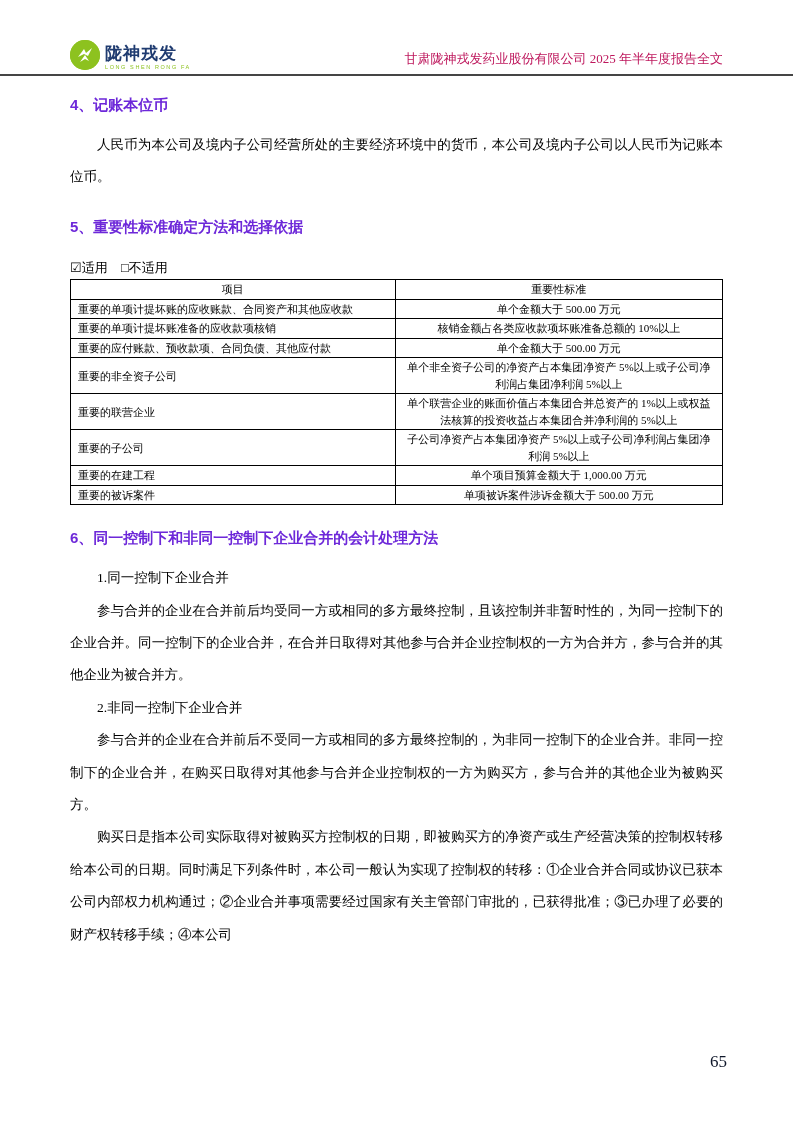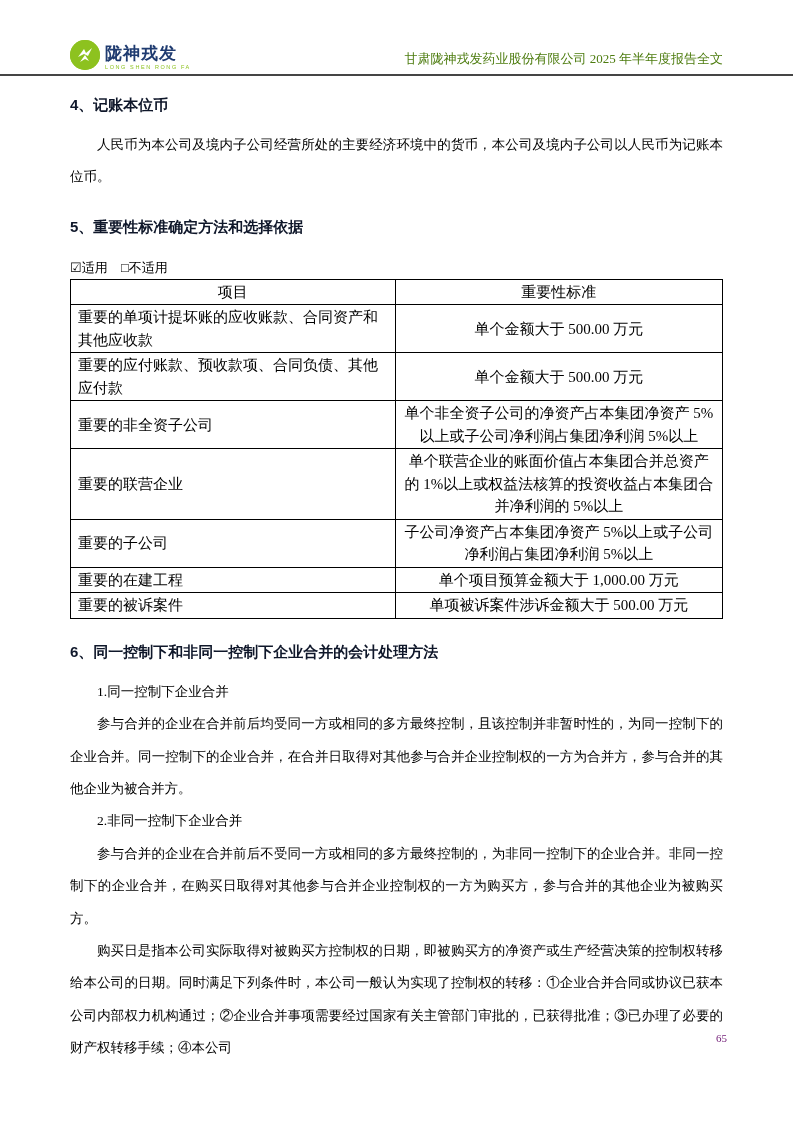--- a/index.html
+++ b/index.html
@@ -45,31 +45,31 @@
   .logo-en {
     font-family: "Liberation Sans", sans-serif;
     font-size: 5.5px;
     color: #8dc21f;
     letter-spacing: 1.6px;
     margin-top: 3px;
     white-space: nowrap;
   }
   .header-title {
     font-size: 13px;
-    color: #4d7c0f;
+    color: #be185d;
     padding-bottom: 2px;
     white-space: nowrap;
   }
 
   
   .section-heading {
     font-family: "Liberation Sans", sans-serif;
     font-weight: bold;
     font-size: 15px;
-    color: #0f172a;
+    color: #6d28d9;
     margin-top: 24px;
     margin-bottom: 0;
   }
   .h4 { margin-top: 20px; }
   .para {
     font-size: 13.5px;
     line-height: 2.4;
     text-align: justify;
     text-indent: 2em;
     margin-top: 14px;
@@ -78,21 +78,21 @@
     font-size: 13px;
     margin-top: 22px;
     margin-bottom: 0;
   }
   .applicable-line .chk { margin-right: 10px; }
 
   
   table.sig-table {
     width: 100%;
     border-collapse: collapse;
-    font-size: 15px;
+    font-size: 11px;
     margin-top: 2px;
   }
   table.sig-table th, table.sig-table td {
     border: 1px solid #000;
     padding: 1px 7px;
     line-height: 1.5;
     vertical-align: middle;
   }
   table.sig-table th {
     font-weight: normal;
@@ -103,23 +103,23 @@
   table.sig-table td.col-std  { text-align: center; }
 
   
   .sec6 .para { margin-top: 0; }
   .sec6 { margin-top: 14px; }
 
   
   .page-number {
     position: absolute;
     right: 66px;
-    bottom: 78px;
-    font-size: 11px;
-    color: #701a75;
+    bottom: 50px;
+    font-size: 17px;
+    color: #0f172a;
   }
 </style>
 </head>
 <body>
 
 <div class="page">
 
   <div class="header">
     <div class="logo">
       <span class="logo-circle">
@@ -154,20 +154,24 @@
           <th>项目</th>
           <th>重要性标准</th>
         </tr>
       </thead>
       <tbody>
         <tr>
           <td class="col-item">重要的单项计提坏账的应收账款、合同资产和其他应收款</td>
           <td class="col-std">单个金额大于 500.00 万元</td>
         </tr>
         <tr>
+          <td class="col-item">重要的单项计提坏账准备的应收款项核销</td>
+          <td class="col-std">核销金额占各类应收款项坏账准备总额的 10%以上</td>
+        </tr>
+        <tr>
           <td class="col-item">重要的应付账款、预收款项、合同负债、其他应付款</td>
           <td class="col-std">单个金额大于 500.00 万元</td>
         </tr>
         <tr>
           <td class="col-item">重要的非全资子公司</td>
           <td class="col-std">单个非全资子公司的净资产占本集团净资产 5%以上或子公司净利润占集团净利润 5%以上</td>
         </tr>
         <tr>
           <td class="col-item">重要的联营企业</td>
           <td class="col-std">单个联营企业的账面价值占本集团合并总资产的 1%以上或权益法核算的投资收益占本集团合并净利润的 5%以上</td>

